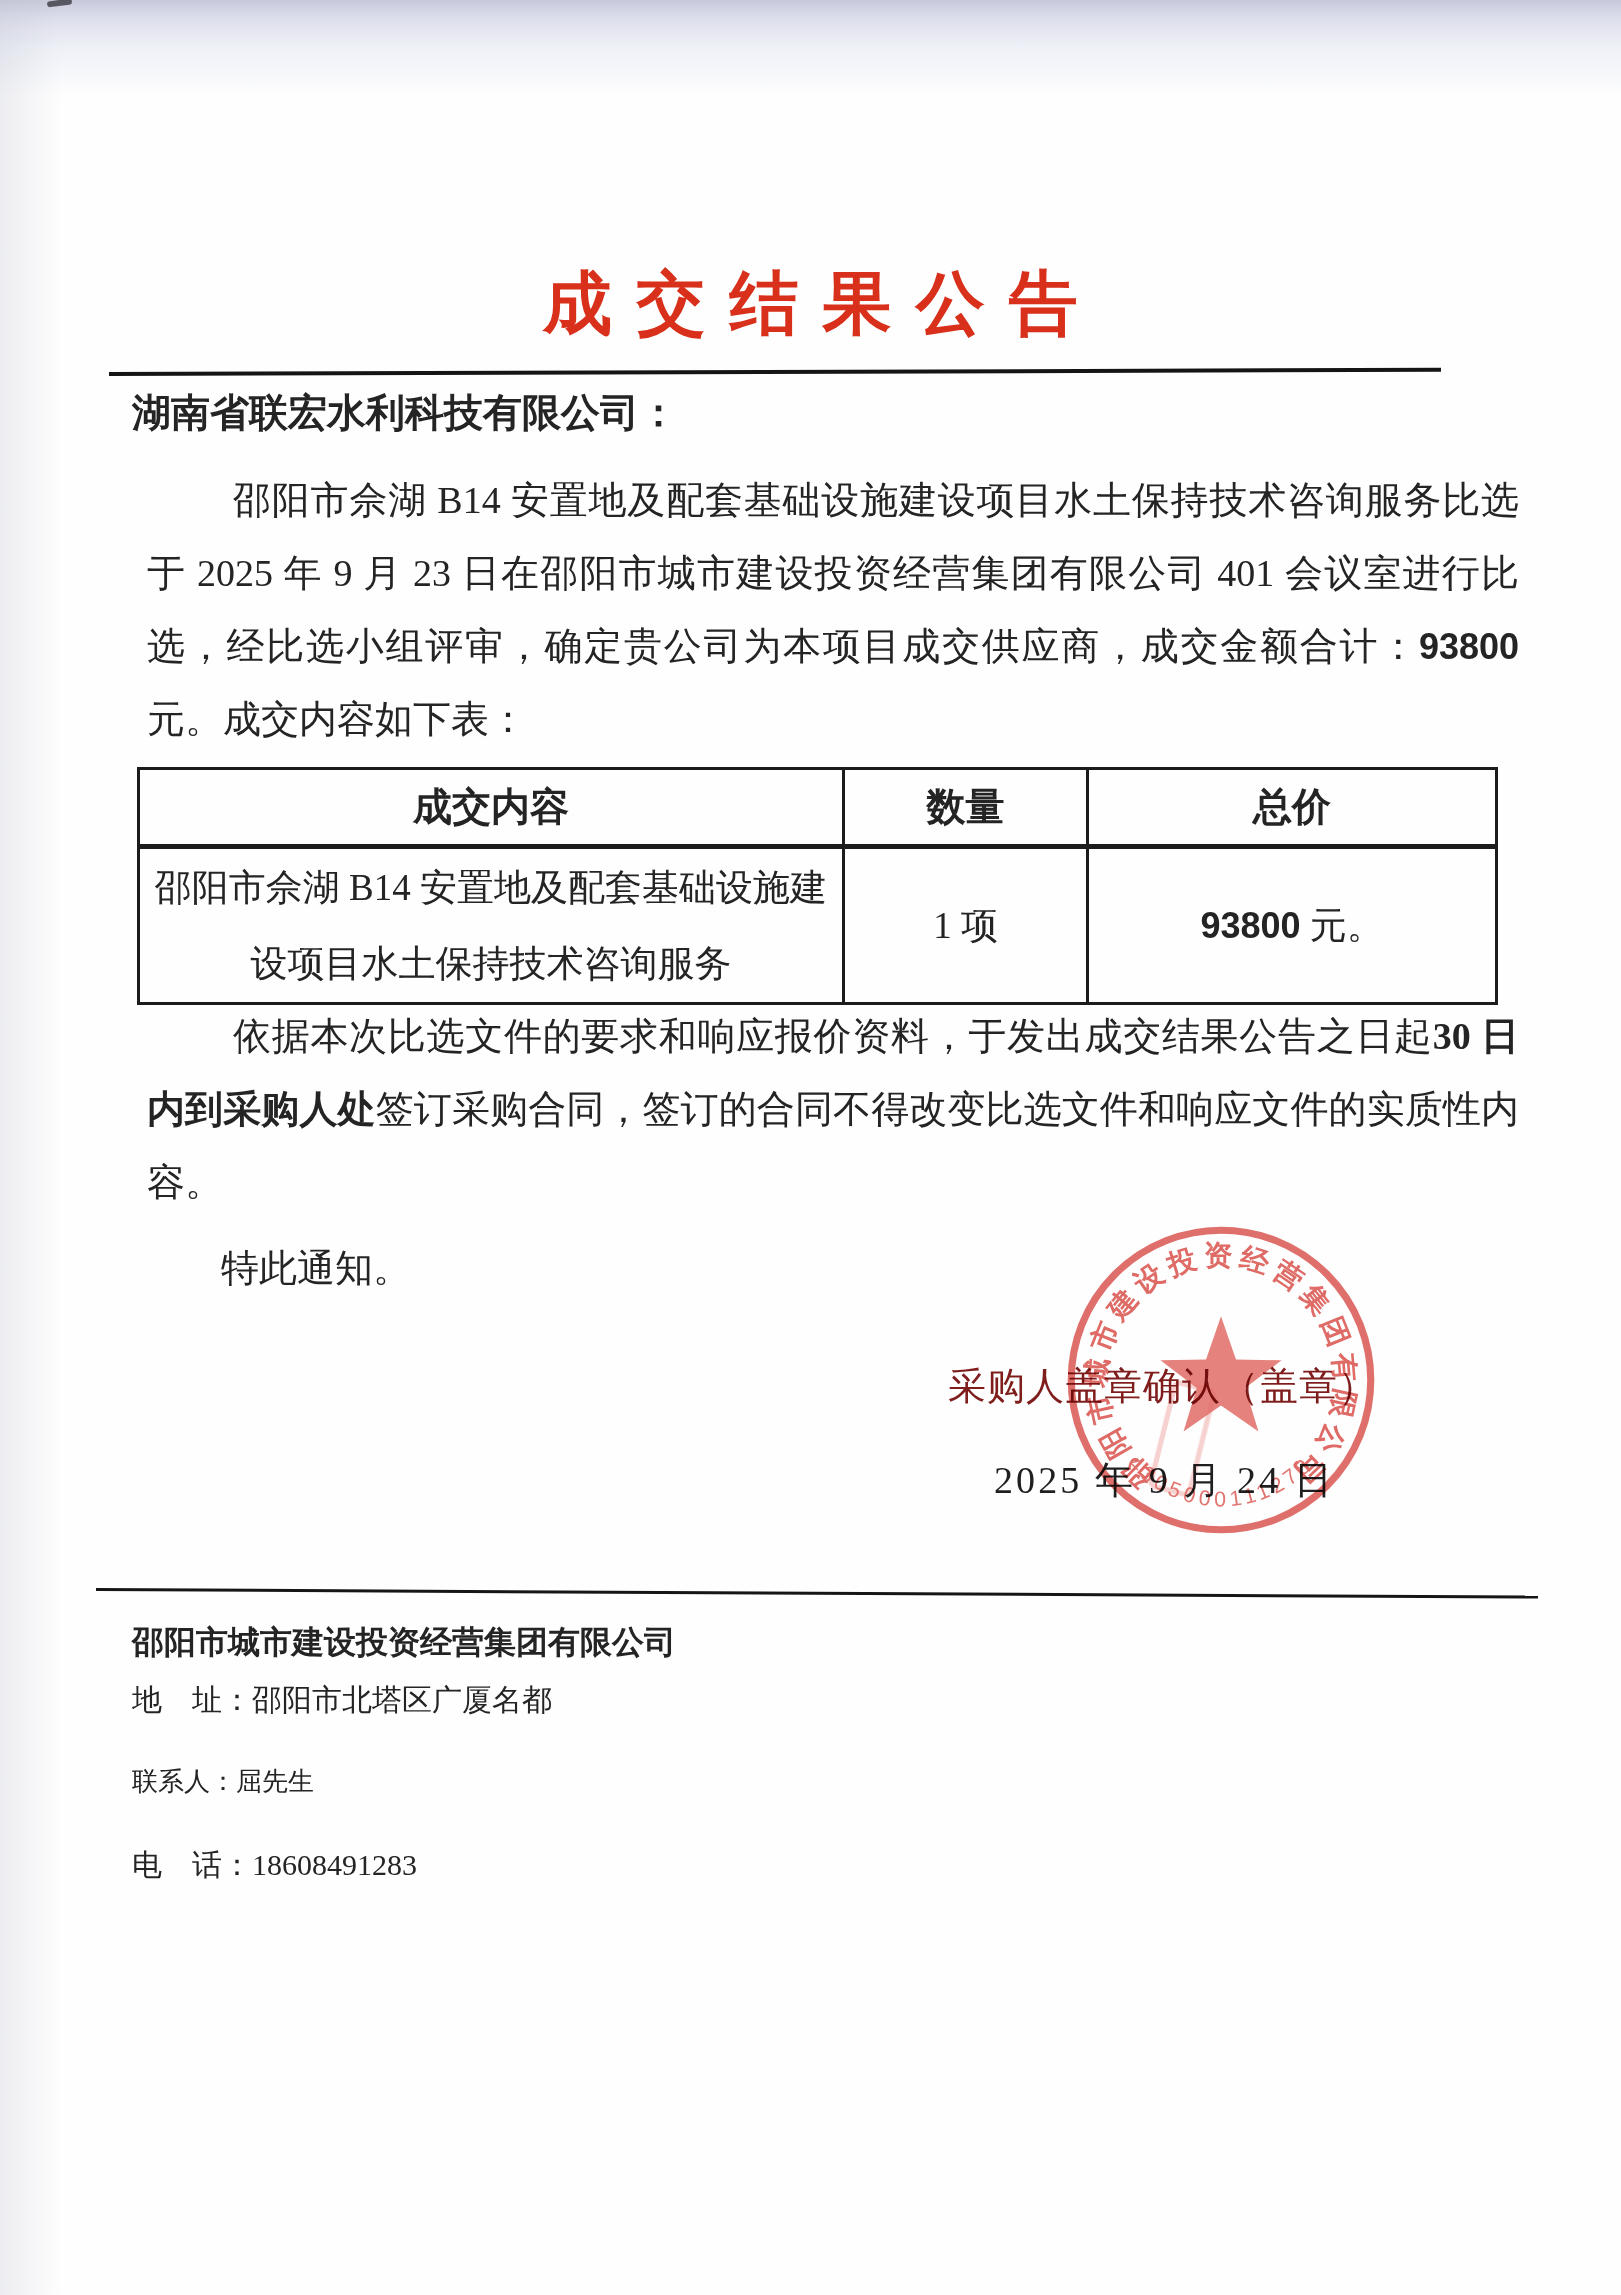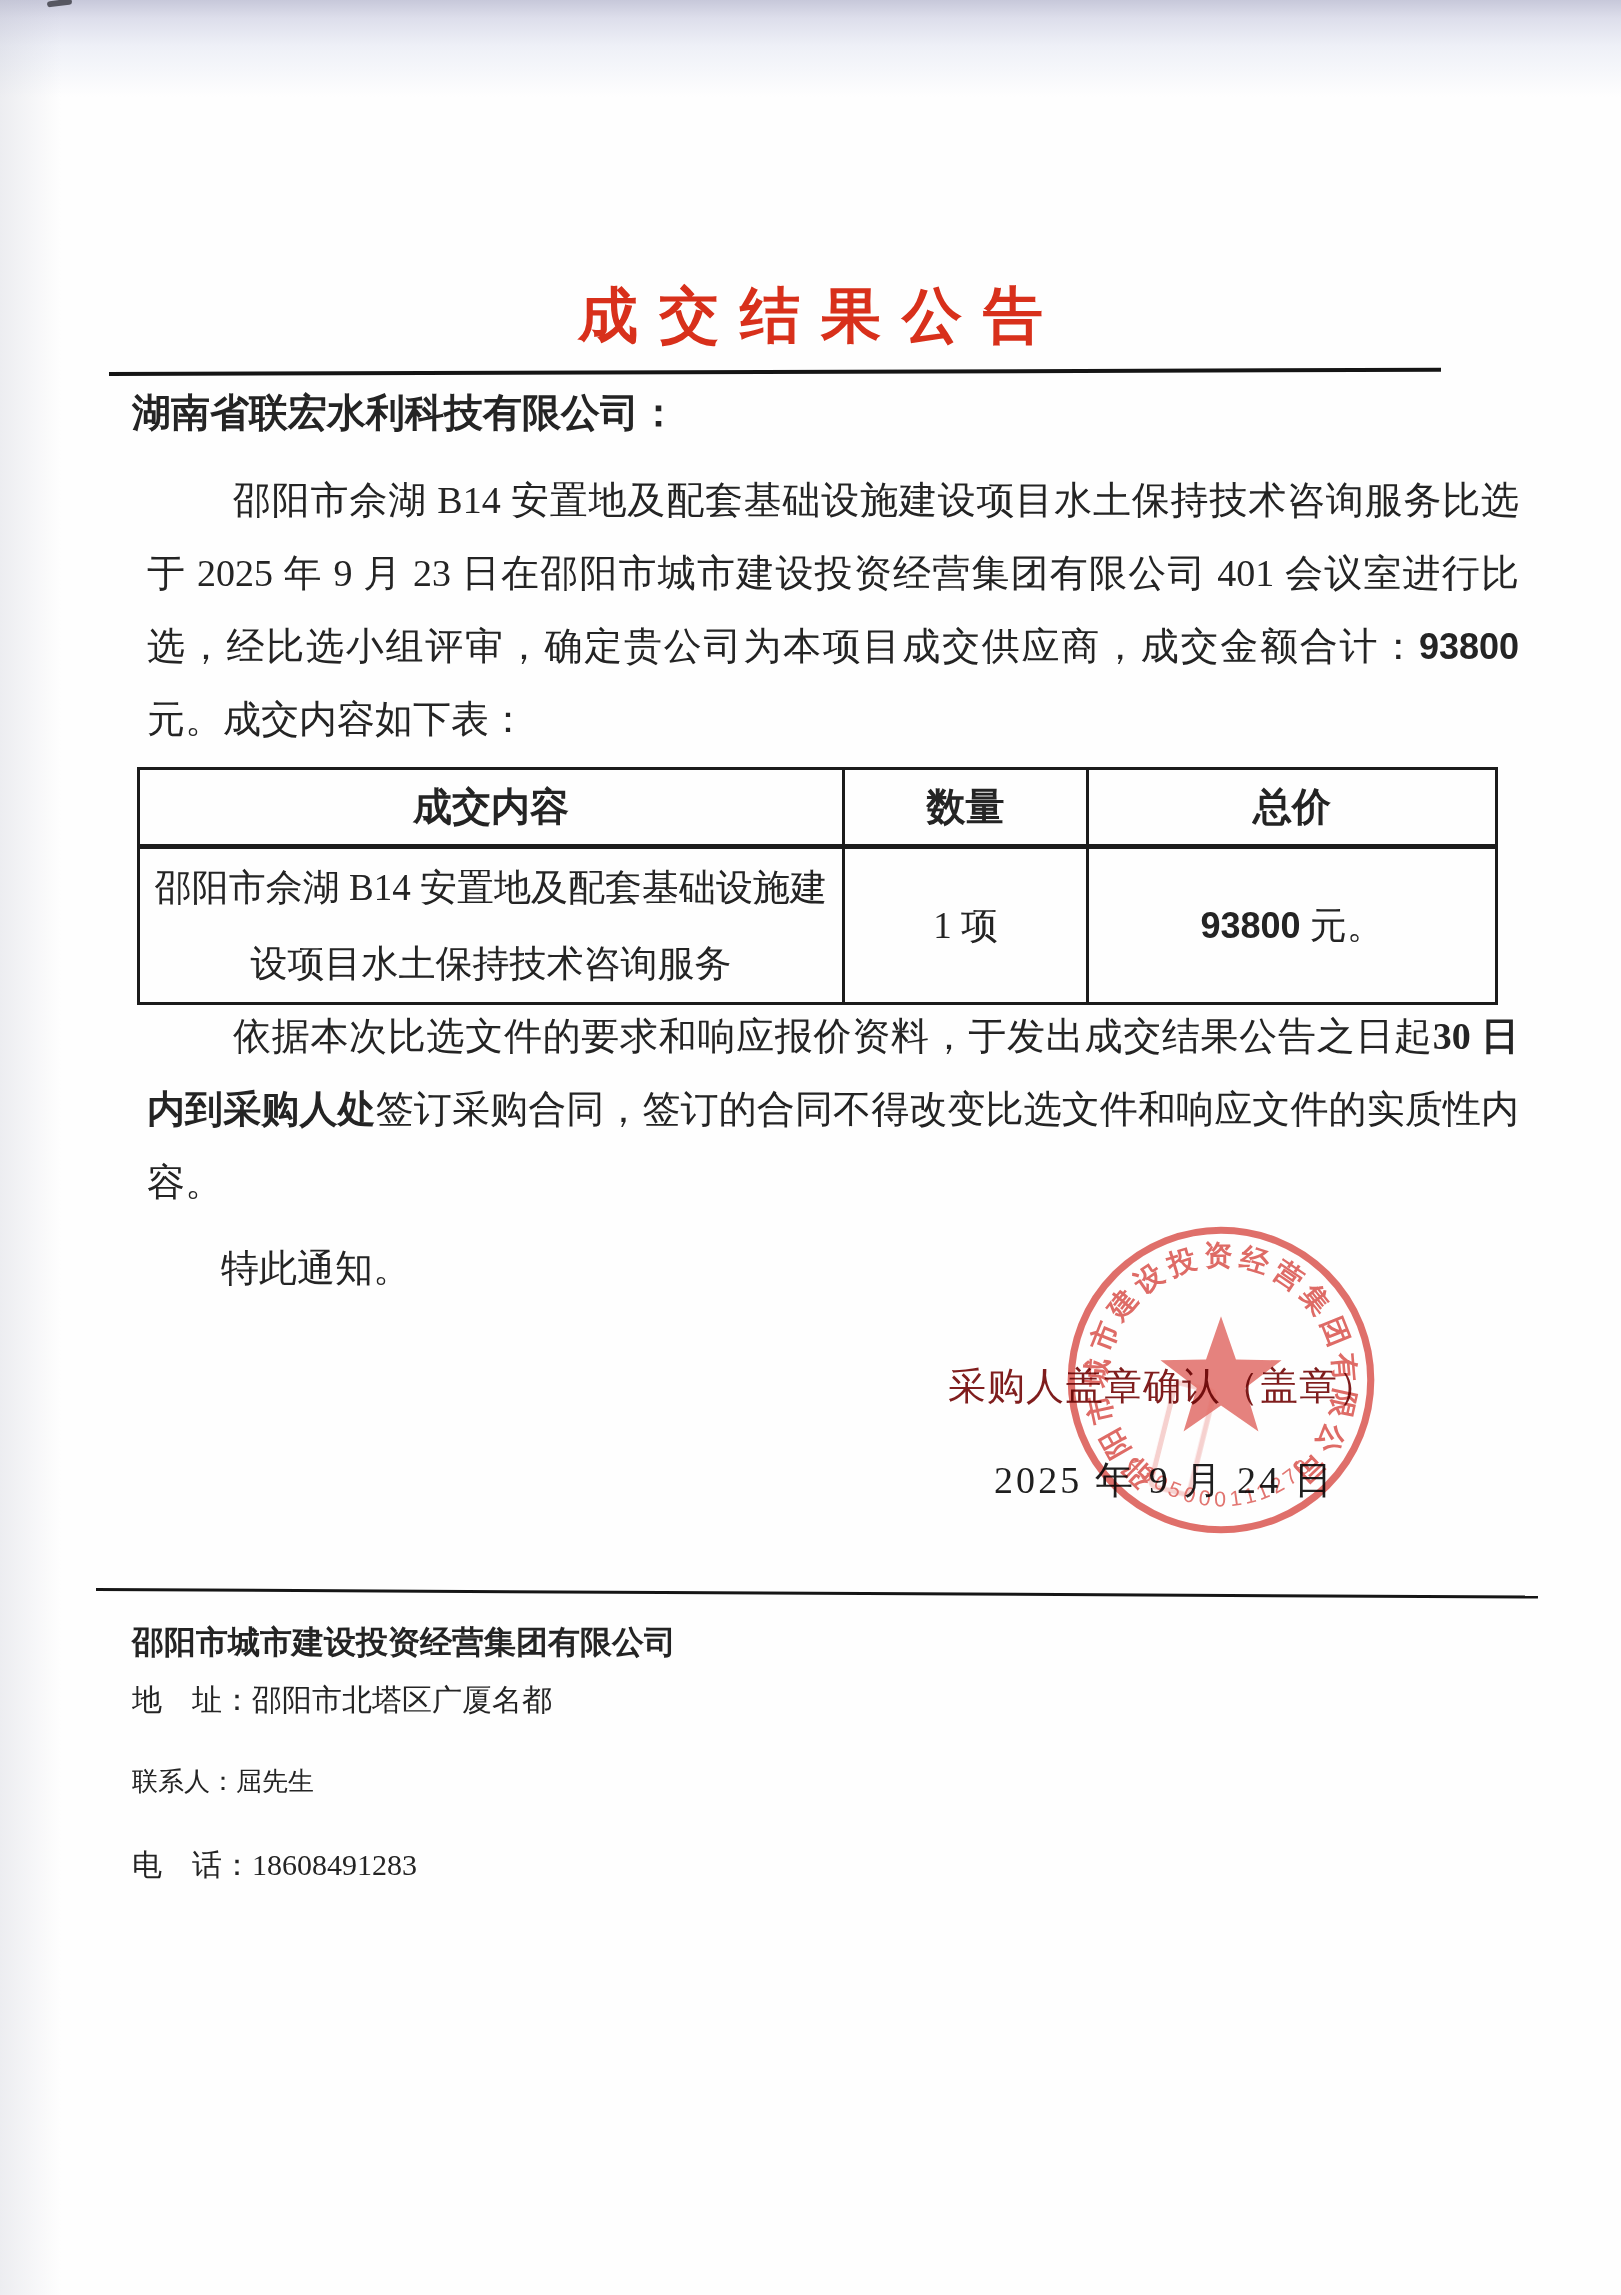--- a/index.html
+++ b/index.html
@@ -17,22 +17,22 @@
   .scan-left-shade{
     position:absolute;left:0;top:0;width:61px;height:2295px;
     background:linear-gradient(90deg,rgba(190,192,205,.28),rgba(255,255,255,0));
     pointer-events:none;
   }
   .scan-corner-mark{
     position:absolute;left:47px;top:0px;width:24.5px;height:5.6px;
     background:#3a3a42;border-radius:3.1px;transform:rotate(-7deg);opacity:.8;
   }
   .title{
-    position:absolute;left:0;right:0;top:251px;margin:12px;
-    text-align:center;font-size:60px;font-weight:bold;line-height:107px;
+    position:absolute;left:0;right:0;top:251px;margin:0;
+    text-align:center;font-size:69px;font-weight:bold;line-height:107px;
     letter-spacing:.05em;text-indent:.05em;color:#d8301b;
   }
   .title-rule{
     position:absolute;left:109px;top:372px;width:1332px;height:4.1px;
     background:#151515;transform:rotate(-0.18deg);transform-origin:left center;
   }
   .salutation{
     position:absolute;left:132px;top:390px;font-size:39px;font-weight:bold;line-height:46px;
   }
   .para{

